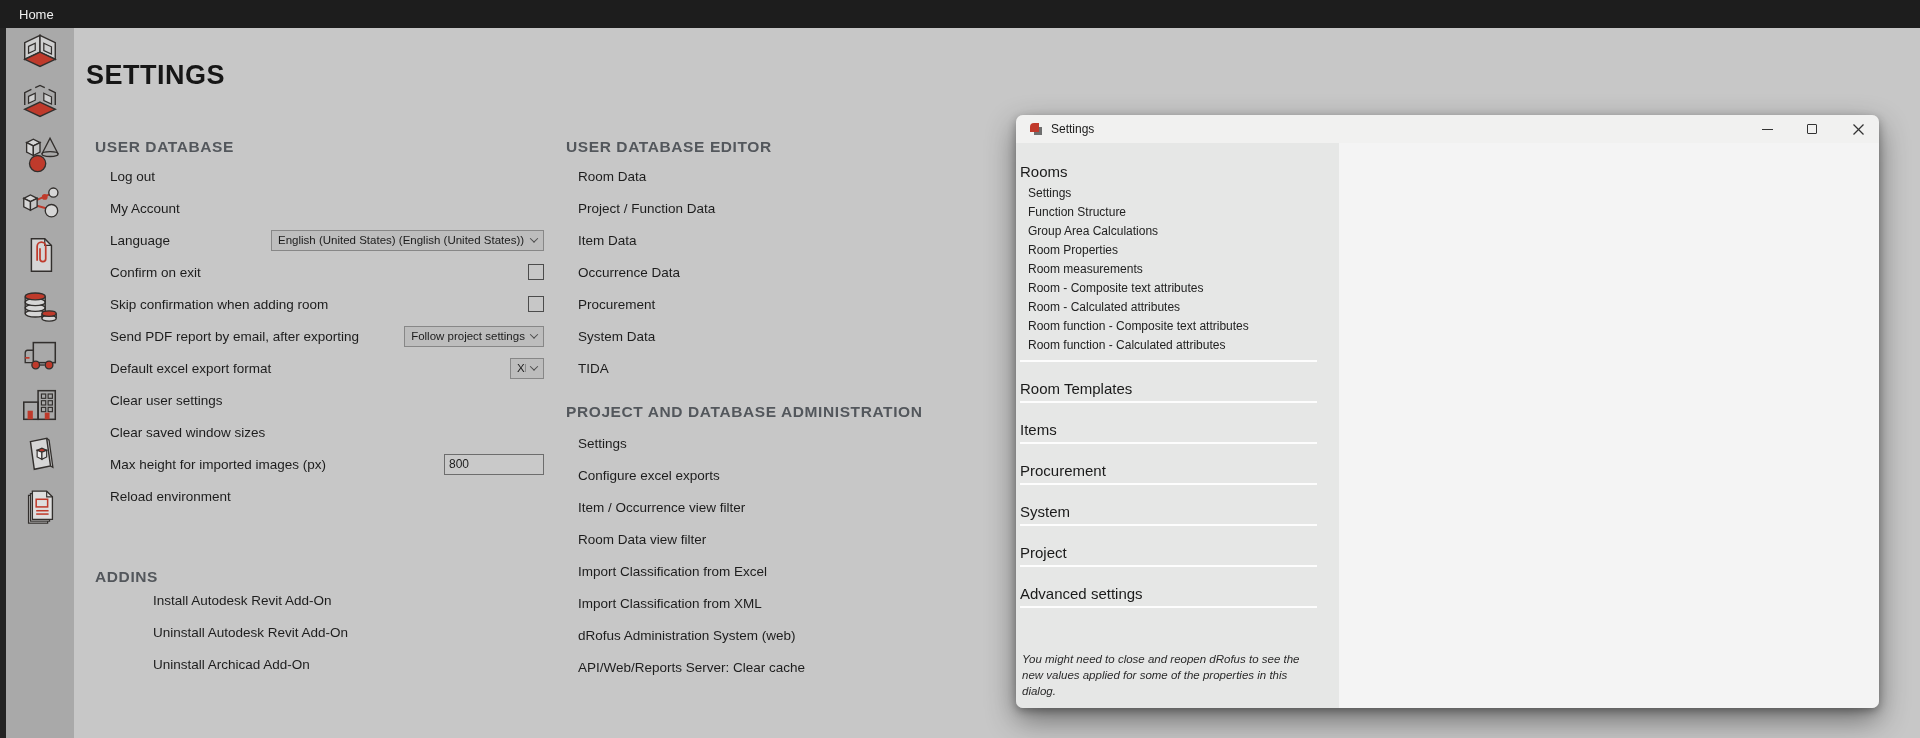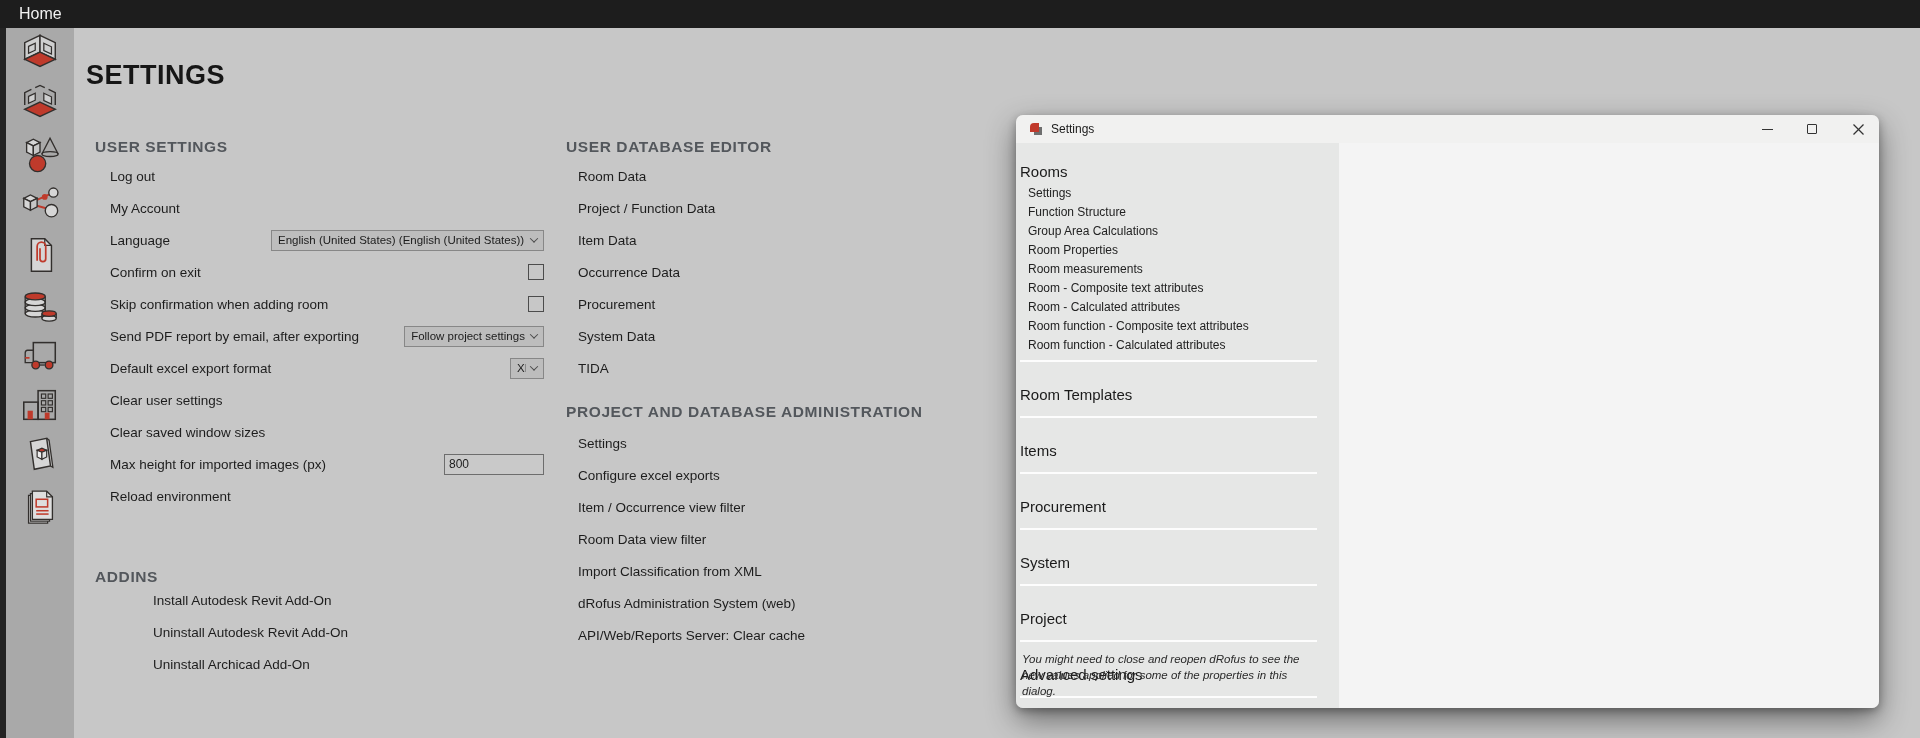--- a/index.html
+++ b/index.html
@@ -2,21 +2,21 @@
 <html><head>
 <meta charset="utf-8">
 <style>
   * { margin:0; padding:0; box-sizing:border-box; }
   html,body { width:1920px; height:738px; }
   body { font-family:"Liberation Sans", sans-serif; }
   .screen { position:relative; width:1920px; height:738px; background:#c7c7c7; overflow:hidden; }
 
   
   .topbar { position:absolute; left:0; top:0; width:1920px; height:28px; background:#1d1d1d; display:flex; align-items:center; }
-  .home-tab { color:#f0f0f0; font-size:16px; margin-left:19px; }
+  .home-tab { color:#f0f0f0; font-size:13px; margin-left:19px; }
 
   
   .left-edge { position:absolute; left:0; top:28px; width:6px; bottom:0; background:#232323; }
   .sidebar { position:absolute; left:6px; top:28px; width:68px; bottom:0; background:#a9a9a9; padding-top:2px; }
   .side-slot { width:68px; height:50px; display:flex; align-items:center; justify-content:center; cursor:pointer; }
   .side-slot svg { width:42px; height:42px; }
 
   
   .page-title { position:absolute; left:86px; top:60px; font-size:27px; font-weight:600; color:#161616; letter-spacing:0.5px; }
   .sec-header { position:absolute; font-size:15.5px; font-weight:700; color:#53575c; letter-spacing:0.6px; }
@@ -46,21 +46,21 @@
   .glyph-max { width:10px; height:10px; border:1.3px solid #333; border-radius:1px; display:block; }
 
   .dlg-body { position:absolute; left:0; top:28px; right:0; bottom:0; display:flex; }
   .tree-panel { width:323px; background:#e6e7e6; border-radius:0 0 0 7px; position:relative; padding:20px 22px 0 4px; }
   .content-panel { flex:1; background:#f4f4f4; border-radius:0 0 7px 0; }
 
   .tree-h { font-size:15px; color:#1a1a1a; line-height:18px; cursor:pointer; }
   .rooms-block { border-bottom:2px solid #fdfdfd; padding-bottom:5px; }
   .sublist { list-style:none; margin-top:3px; padding-left:8px; }
   .sublist li { font-size:12px; color:#222; line-height:19px; cursor:pointer; white-space:nowrap; }
-  .tree-section { font-size:15px; color:#1a1a1a; line-height:18px; margin-top:24px; padding-bottom:12px; border-bottom:2px solid #fdfdfd; cursor:pointer; }
+  .tree-section { font-size:15px; color:#1a1a1a; line-height:18px; margin-top:18px; padding-bottom:3px; border-bottom:2px solid #fdfdfd; cursor:pointer; }
   .footer-note { position:absolute; left:6px; bottom:9px; width:300px; font-size:11.5px; font-style:italic; color:#2a2a2a; line-height:1.4; }
 </style>
 </head>
 <body>
 
 <div class="screen">
 
   <div class="topbar">
     <span class="home-tab">Home</span>
   </div>
@@ -171,21 +171,21 @@
         <path d="M29 7.5 V13.5 H35" fill="none" stroke="#322f2d" stroke-width="1.2"></path>
         <rect x="18" y="16" width="12" height="8" fill="none" stroke="#bf3a2b" stroke-width="1.6"></rect>
         <line x1="18" y1="28" x2="31" y2="28" stroke="#bf3a2b" stroke-width="1.6"></line>
         <line x1="18" y1="31.5" x2="31" y2="31.5" stroke="#bf3a2b" stroke-width="1.6"></line>
       </svg>
     </div>
   </div>
 
   <div class="page-title">SETTINGS</div>
 
-  <div class="sec-header" style="left:95px; top:138px;">USER SETTINGS</div>
+  <div class="sec-header" style="left:95px; top:138px;">USER DATABASE</div>
   <div class="rows" style="left:110px; top:160px; width:434px;">
     <div class="row">
         <span class="lbl link">Log out</span>
       </div>
     <div class="row">
         <span class="lbl link">My Account</span>
       </div>
     <div class="row">
       <span class="lbl">Language</span>
       <div class="select w-lang">
@@ -274,20 +274,23 @@
         <span class="lbl link">Settings</span>
       </div>
     <div class="row">
         <span class="lbl link">Configure excel exports</span>
       </div>
     <div class="row">
         <span class="lbl link">Item / Occurrence view filter</span>
       </div>
     <div class="row">
         <span class="lbl link">Room Data view filter</span>
+      </div>
+    <div class="row">
+        <span class="lbl link">Import Classification from Excel</span>
       </div>
     <div class="row">
         <span class="lbl link">Import Classification from XML</span>
       </div>
     <div class="row">
         <span class="lbl link">dRofus Administration System (web)</span>
       </div>
     <div class="row">
         <span class="lbl link">API/Web/Reports Server: Clear cache</span>
       </div>

